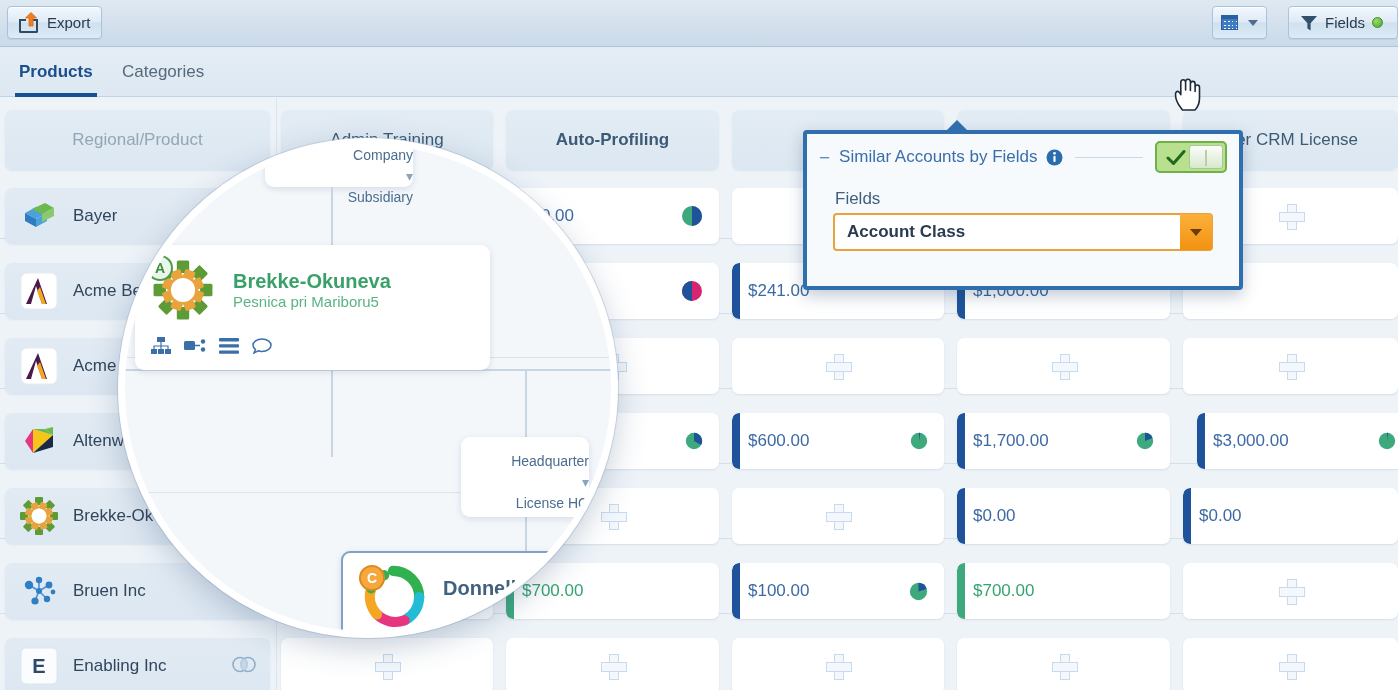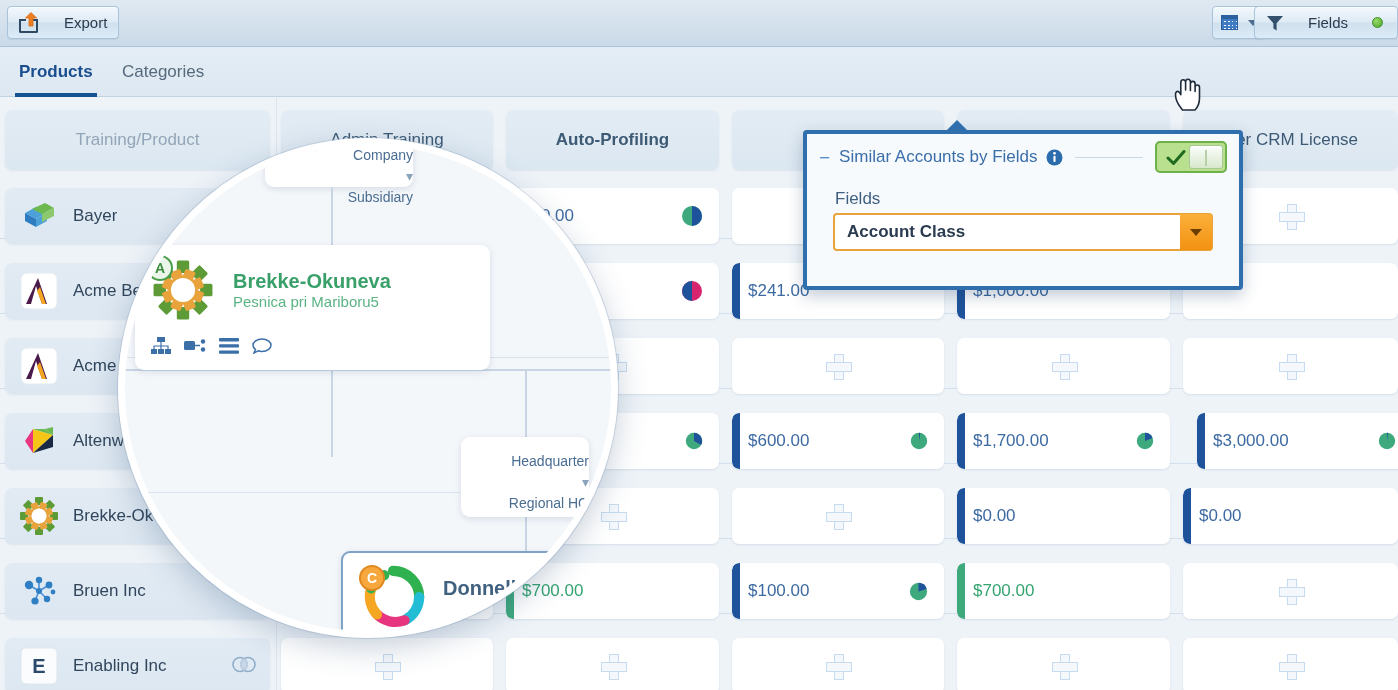--- a/index.html
+++ b/index.html
@@ -12,21 +12,21 @@
   #app { position: relative; width: 1398px; height: 690px; }
 
   
   .toolbar {
     position: absolute; left: 0; top: 0; width: 1398px; height: 47px;
     background: linear-gradient(to bottom,#dfe9f2 0%,#d3e0ec 55%,#cbdae9 100%);
     border-bottom: 1px solid #aec4d8;
   }
   .btn-ext {
     position: absolute;
-    display: inline-flex; align-items: center; gap: 24px;
+    display: inline-flex; align-items: center; gap: 7px;
     background: linear-gradient(to bottom,#f2f8fd 0%,#dfeaf5 48%,#cfe0ee 52%,#dcebf7 100%);
     border: 1px solid #a8c3dc;
     border-radius: 4px;
     padding: 0 11px; height: 33px;
     font-size: 15px; color: #2a3b4d;
     box-shadow: 0 1px 1px rgba(255,255,255,.75) inset, 0 1px 1px rgba(0,0,0,.06);
     cursor: pointer; white-space: nowrap;
   }
   #export-btn { left: 7px; top: 6px; }
   #grid-btn { right: 131px; top: 6px; padding: 0 8px; gap: 10px; }
@@ -282,21 +282,21 @@
           <circle cx="14.5" cy="12" r="1.6" fill="#ffffff"></circle>
         </svg>
         <span>View Settings</span>
         <span class="dot-status dot-hollow"></span>
       </div>
     </div>
   </div>
 
   <div class="grid-wrap">
 
-    <div class="col-head first" style="left:5px;  top:12px; width:265px;">Training/Product</div>
+    <div class="col-head first" style="left:5px;  top:12px; width:265px;">Regional/Product</div>
     <div class="col-head" style="left:281px;top:12px; width:212px;">Admin Training</div>
     <div class="col-head" style="left:506px;top:12px; width:213px;font-weight:bold;">Auto-Profiling</div>
     <div class="col-head" style="left:732px;top:12px; width:212px;">Business</div>
     <div class="col-head" style="left:957px;top:12px; width:213px;"></div>
     <div class="col-head" style="left:1183px;top:12px;width:215px;">iner CRM License</div>
 
     <div class="rowsep" style="top:140px;"></div>
     <div class="rowsep" style="top:215px;"></div>
     <div class="rowsep" style="top:290px;"></div>
     <div class="rowsep" style="top:365px;"></div>
@@ -623,21 +623,21 @@
           <svg width="20" height="16" viewBox="0 0 20 16">
               <path d="M10 1 C15 1 19 3.8 19 7.2 C19 10.6 15 13.4 10 13.4 C8.6 13.4 7.3 13.2 6.2 12.8 L2 15 L3.4 11.4 C1.9 10.2 1 8.8 1 7.2 C1 3.8 5 1 10 1 Z" fill="none" stroke="#3b6fa8" stroke-width="1.5"></path>
             </svg>
         </div>
       </div>
 
       <div class="ln-card" style="left:336px; top:292px; width:128px; height:80px;">
         <div class="ln-smalltxt" style="padding-top:14px;">
           <span>Headquarter</span><br>
           <span style="color:#8aa4bd;">▾</span><br>
-          <span>Regional HQ</span>
+          <span>License HQ</span>
         </div>
       </div>
 
       <div class="ln-card" style="left:216px; top:406px; width:330px; height:130px; border:2px solid #7fa3c6; display:flex; flex-direction:column; padding:12px 16px;">
         <div style="display:flex; align-items:center; gap:14px;">
           <div style="position:relative; width:70px; height:64px;">
             <svg viewBox="0 0 44 44" width="68" height="64">
               <path d="M22 4 A18 18 0 0 1 40 22" fill="none" stroke="#2fb14f" stroke-width="7" stroke-linecap="round"></path>
               <path d="M40 22 A18 18 0 0 1 30 38" fill="none" stroke="#22bcd4" stroke-width="7" stroke-linecap="round"></path>
               <path d="M30 38 A18 18 0 0 1 11 34" fill="none" stroke="#e8357f" stroke-width="7" stroke-linecap="round"></path>

